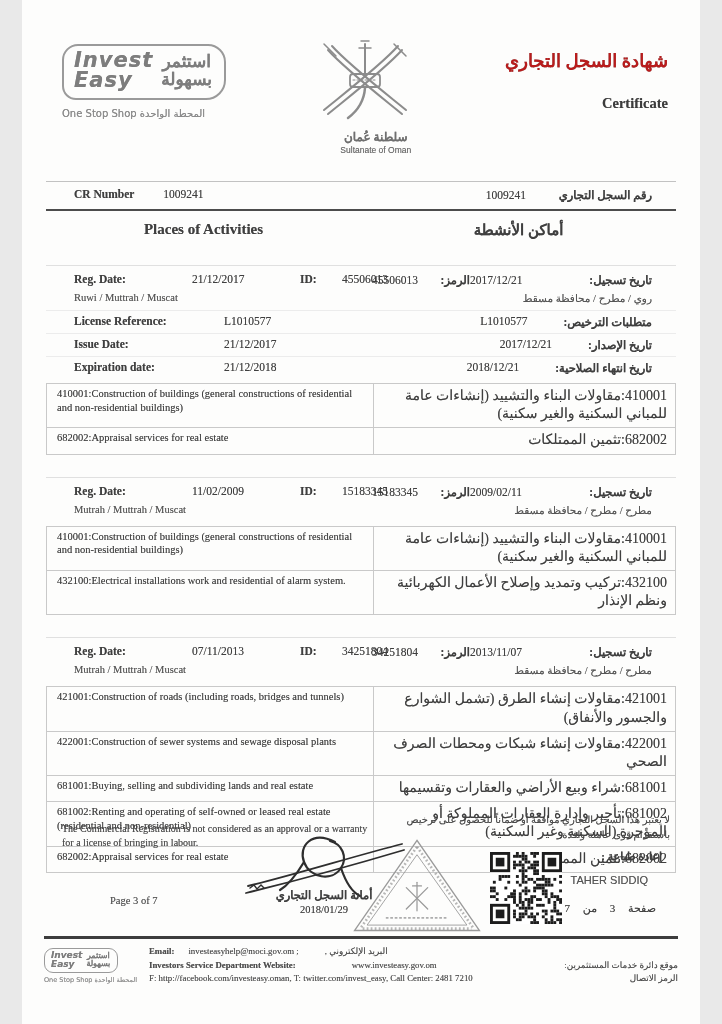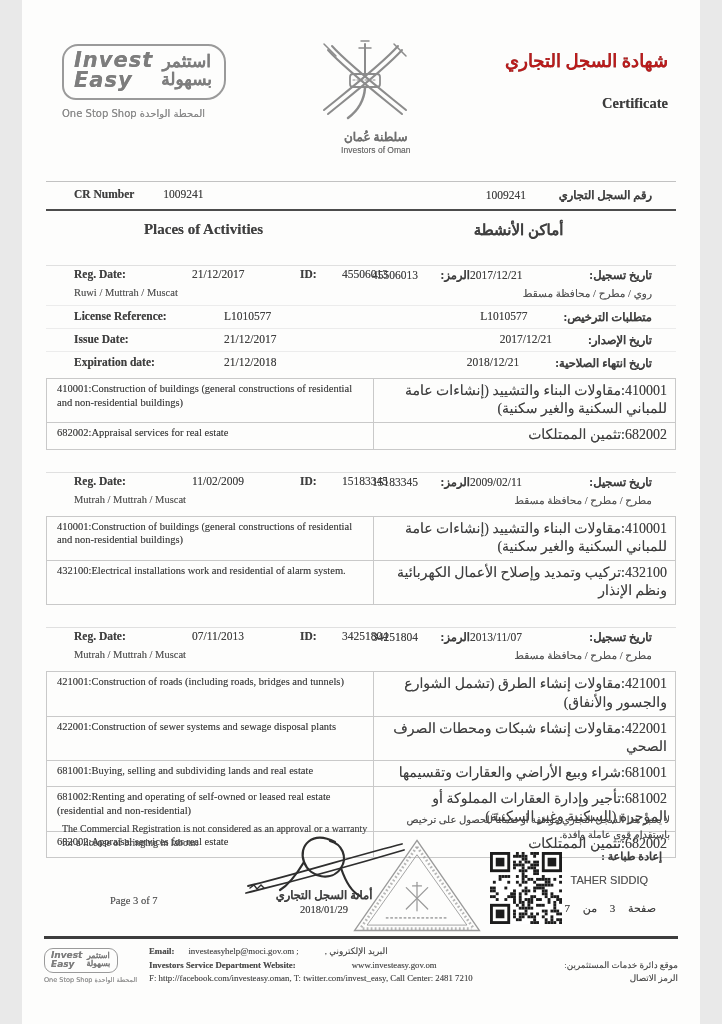--- a/index.html
+++ b/index.html
@@ -34,21 +34,21 @@
     font-size:11.5px;
     gap:24px;
   }
   .cr-left .lbl { font-weight:bold; margin-right:26px; }
   .cr-right { direction:rtl; }
   .cr-right .lbl { font-weight:bold; margin-left:30px; }
   
   .section-row { display:flex; padding:10px 24px 4px 24px; }
   .section-row > div { width:50%; text-align:center; font-weight:bold; font-size:15px; }
   
-  .block { margin:22px 24px 0 24px; border-top:1px solid #e0e0e0; }
+  .block { margin:22px 24px 0 24px; border-top:1px solid #e0e0e0; padding-top:5px; }
   .pairs { display:flex; font-size:11.5px; padding:2px 0; }
   .pairs .half { width:50%; padding:0 12px 0 28px; display:grid;
     grid-template-columns:118px 108px 42px 1fr; align-items:baseline; }
   .pairs .half.ar { direction:rtl; padding:0 24px 0 12px; grid-template-columns:96px 86px 52px 1fr; }
   .pairs .lbl { font-weight:bold; }
   .pairs .val-end { text-align:right; }
   .pairs .half.ar .val-end { text-align:left; }
   .loc { display:flex; font-size:10.5px; padding:3px 0 6px 0; color:#555; }
   .loc > div { width:50%; padding:0 24px 0 28px; }
   .loc > .ar { direction:rtl; padding:0 24px 0 12px; }
@@ -123,21 +123,21 @@
           <path d="M92,10 C76,28 40,56 18,74"></path>
           <path d="M18,8 L30,20 M88,8 L100,20" stroke-width="1.5"></path>
           <path d="M59,8 L59,38"></path>
           <path d="M53,12 L65,12 M55,5 L63,5" stroke-width="1.5"></path>
           <path d="M59,52 C58,66 50,76 42,82" stroke-width="2.5"></path>
           <rect x="44" y="38" width="30" height="13" rx="3" stroke-width="1.8"></rect>
           <path d="M47,44 L71,44" stroke-width="1" stroke-dasharray="2,2"></path>
         </g>
       </svg>
       <div class="emblem-caption-ar">سلطنة عُمان</div>
-      <div class="emblem-caption-en">Investors of Oman</div>
+      <div class="emblem-caption-en">Sultanate of Oman</div>
     </div>
 
     <div class="titles">
       <div class="title-ar">شهادة السجل التجاري</div>
       <div class="title-en">
         <div>Certificate</div>
       </div>
     </div>
   </div>
 

